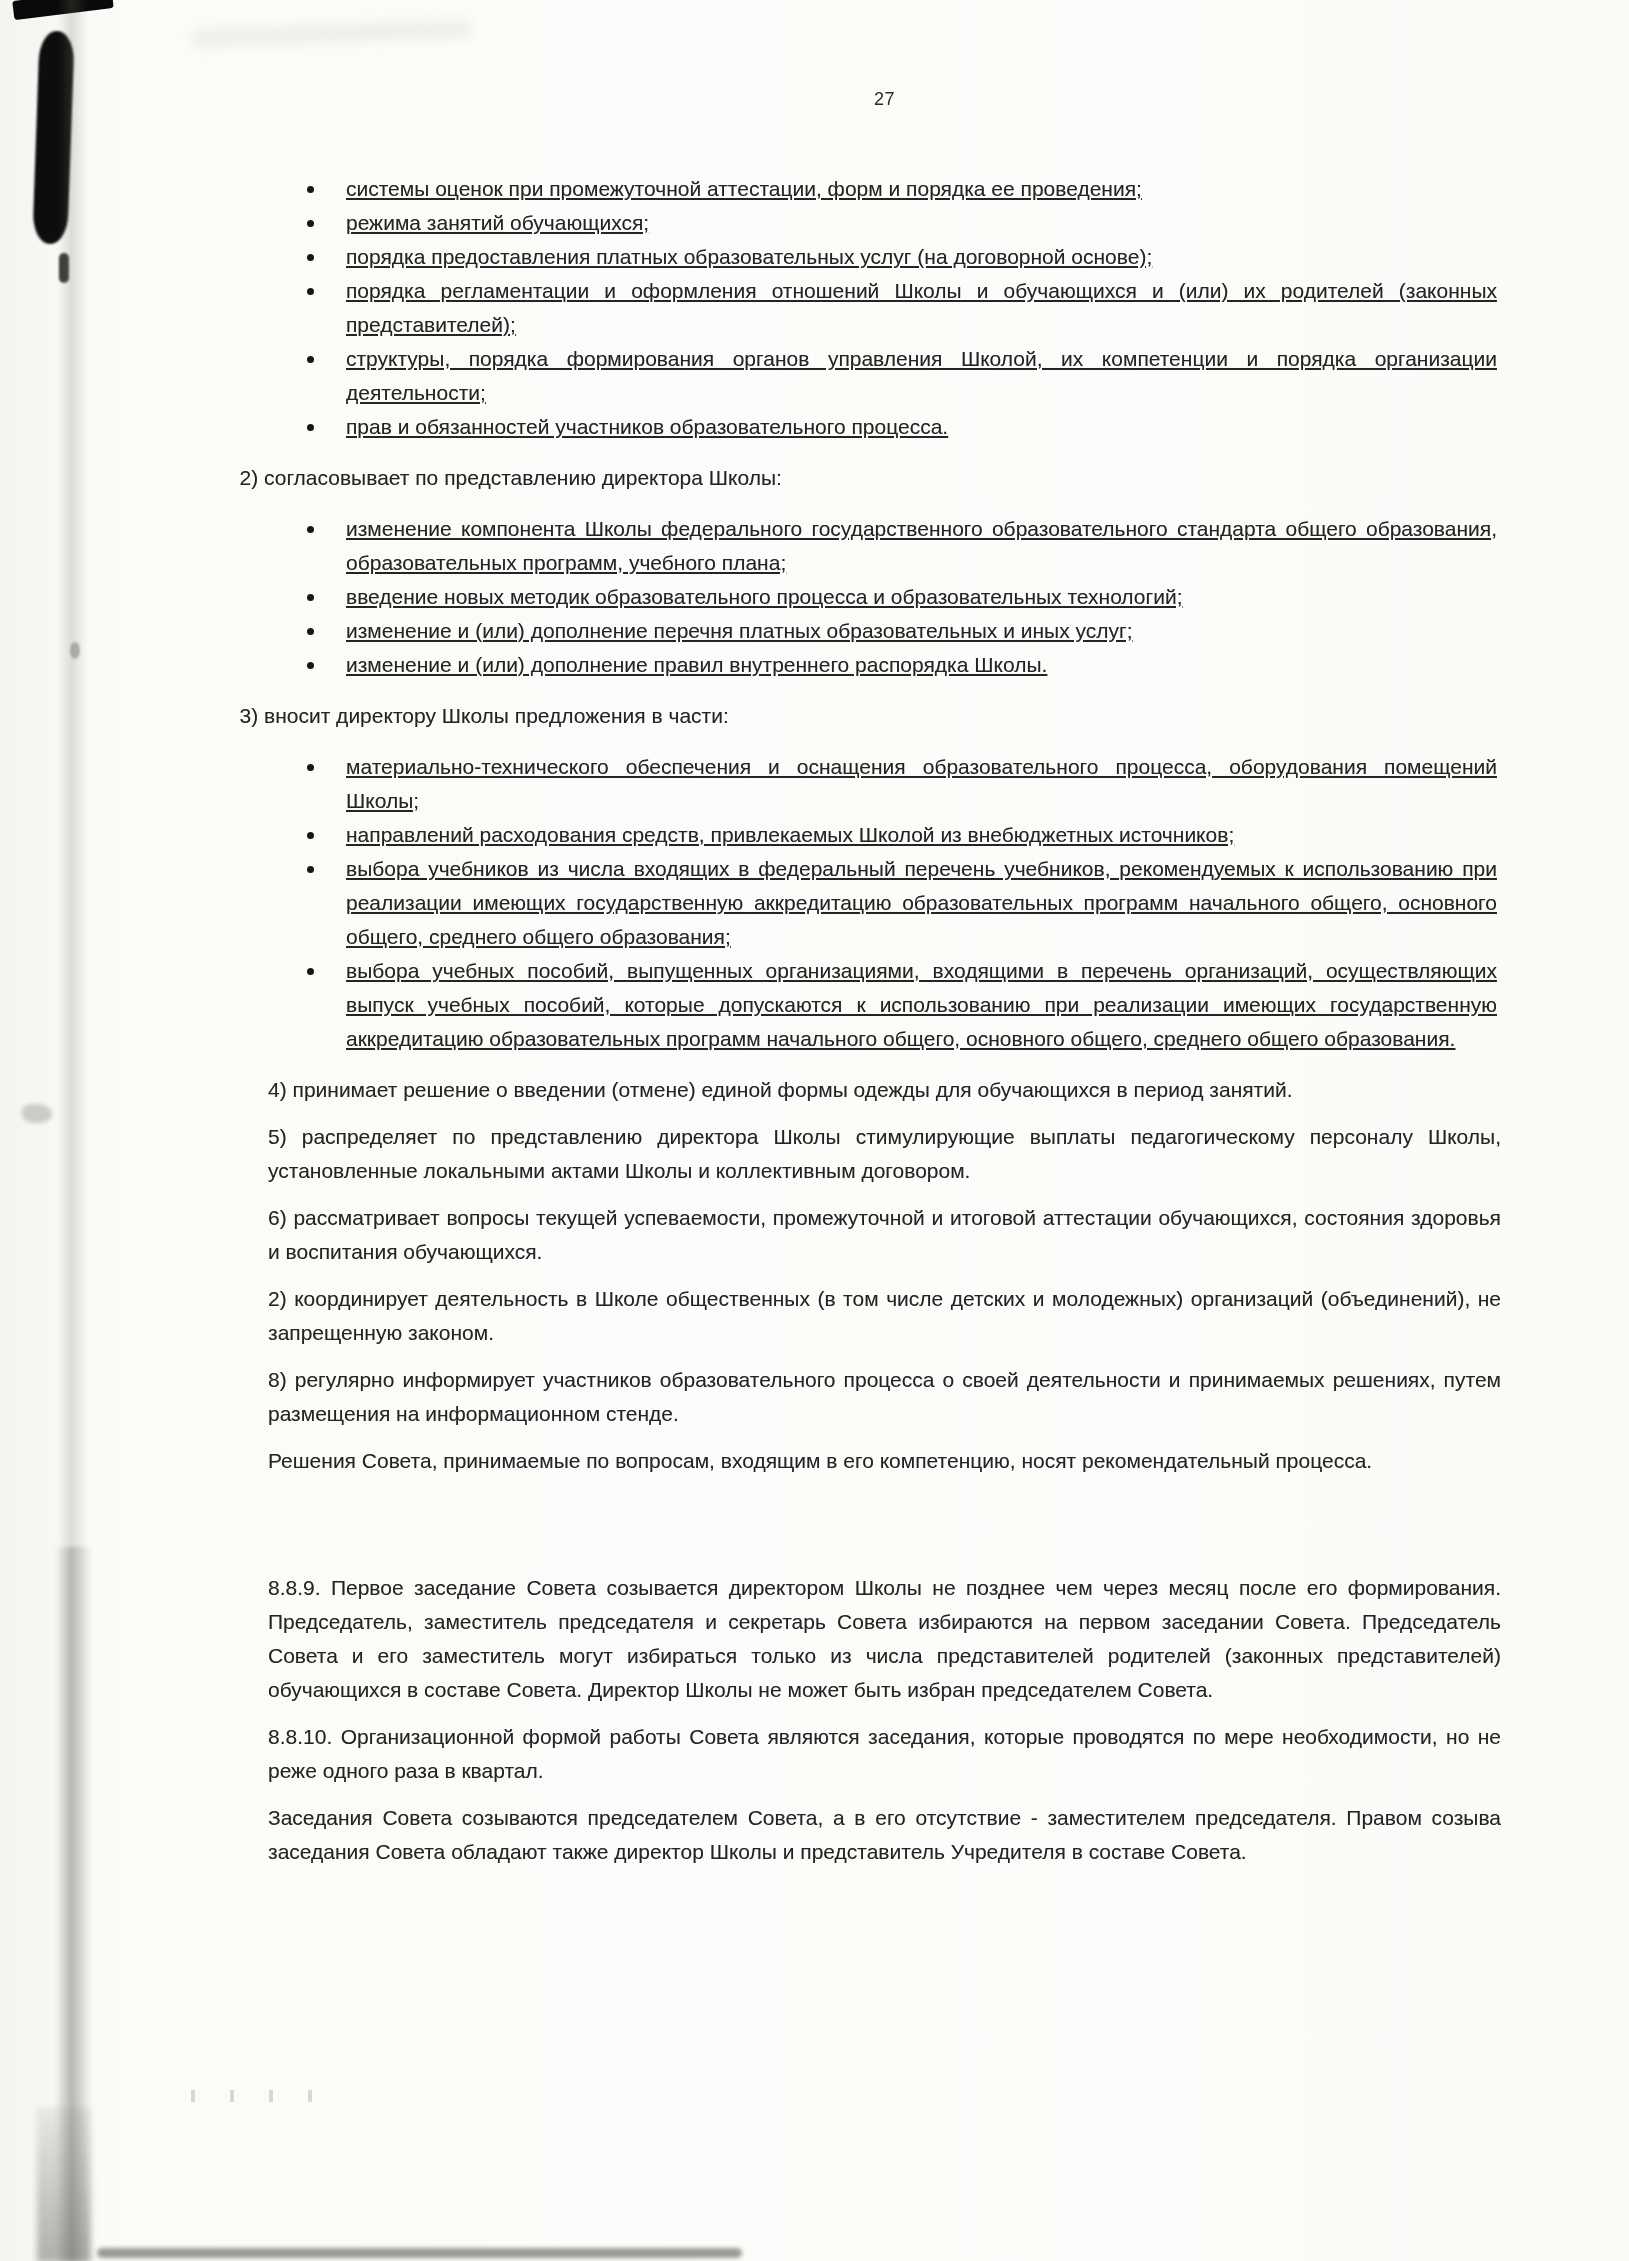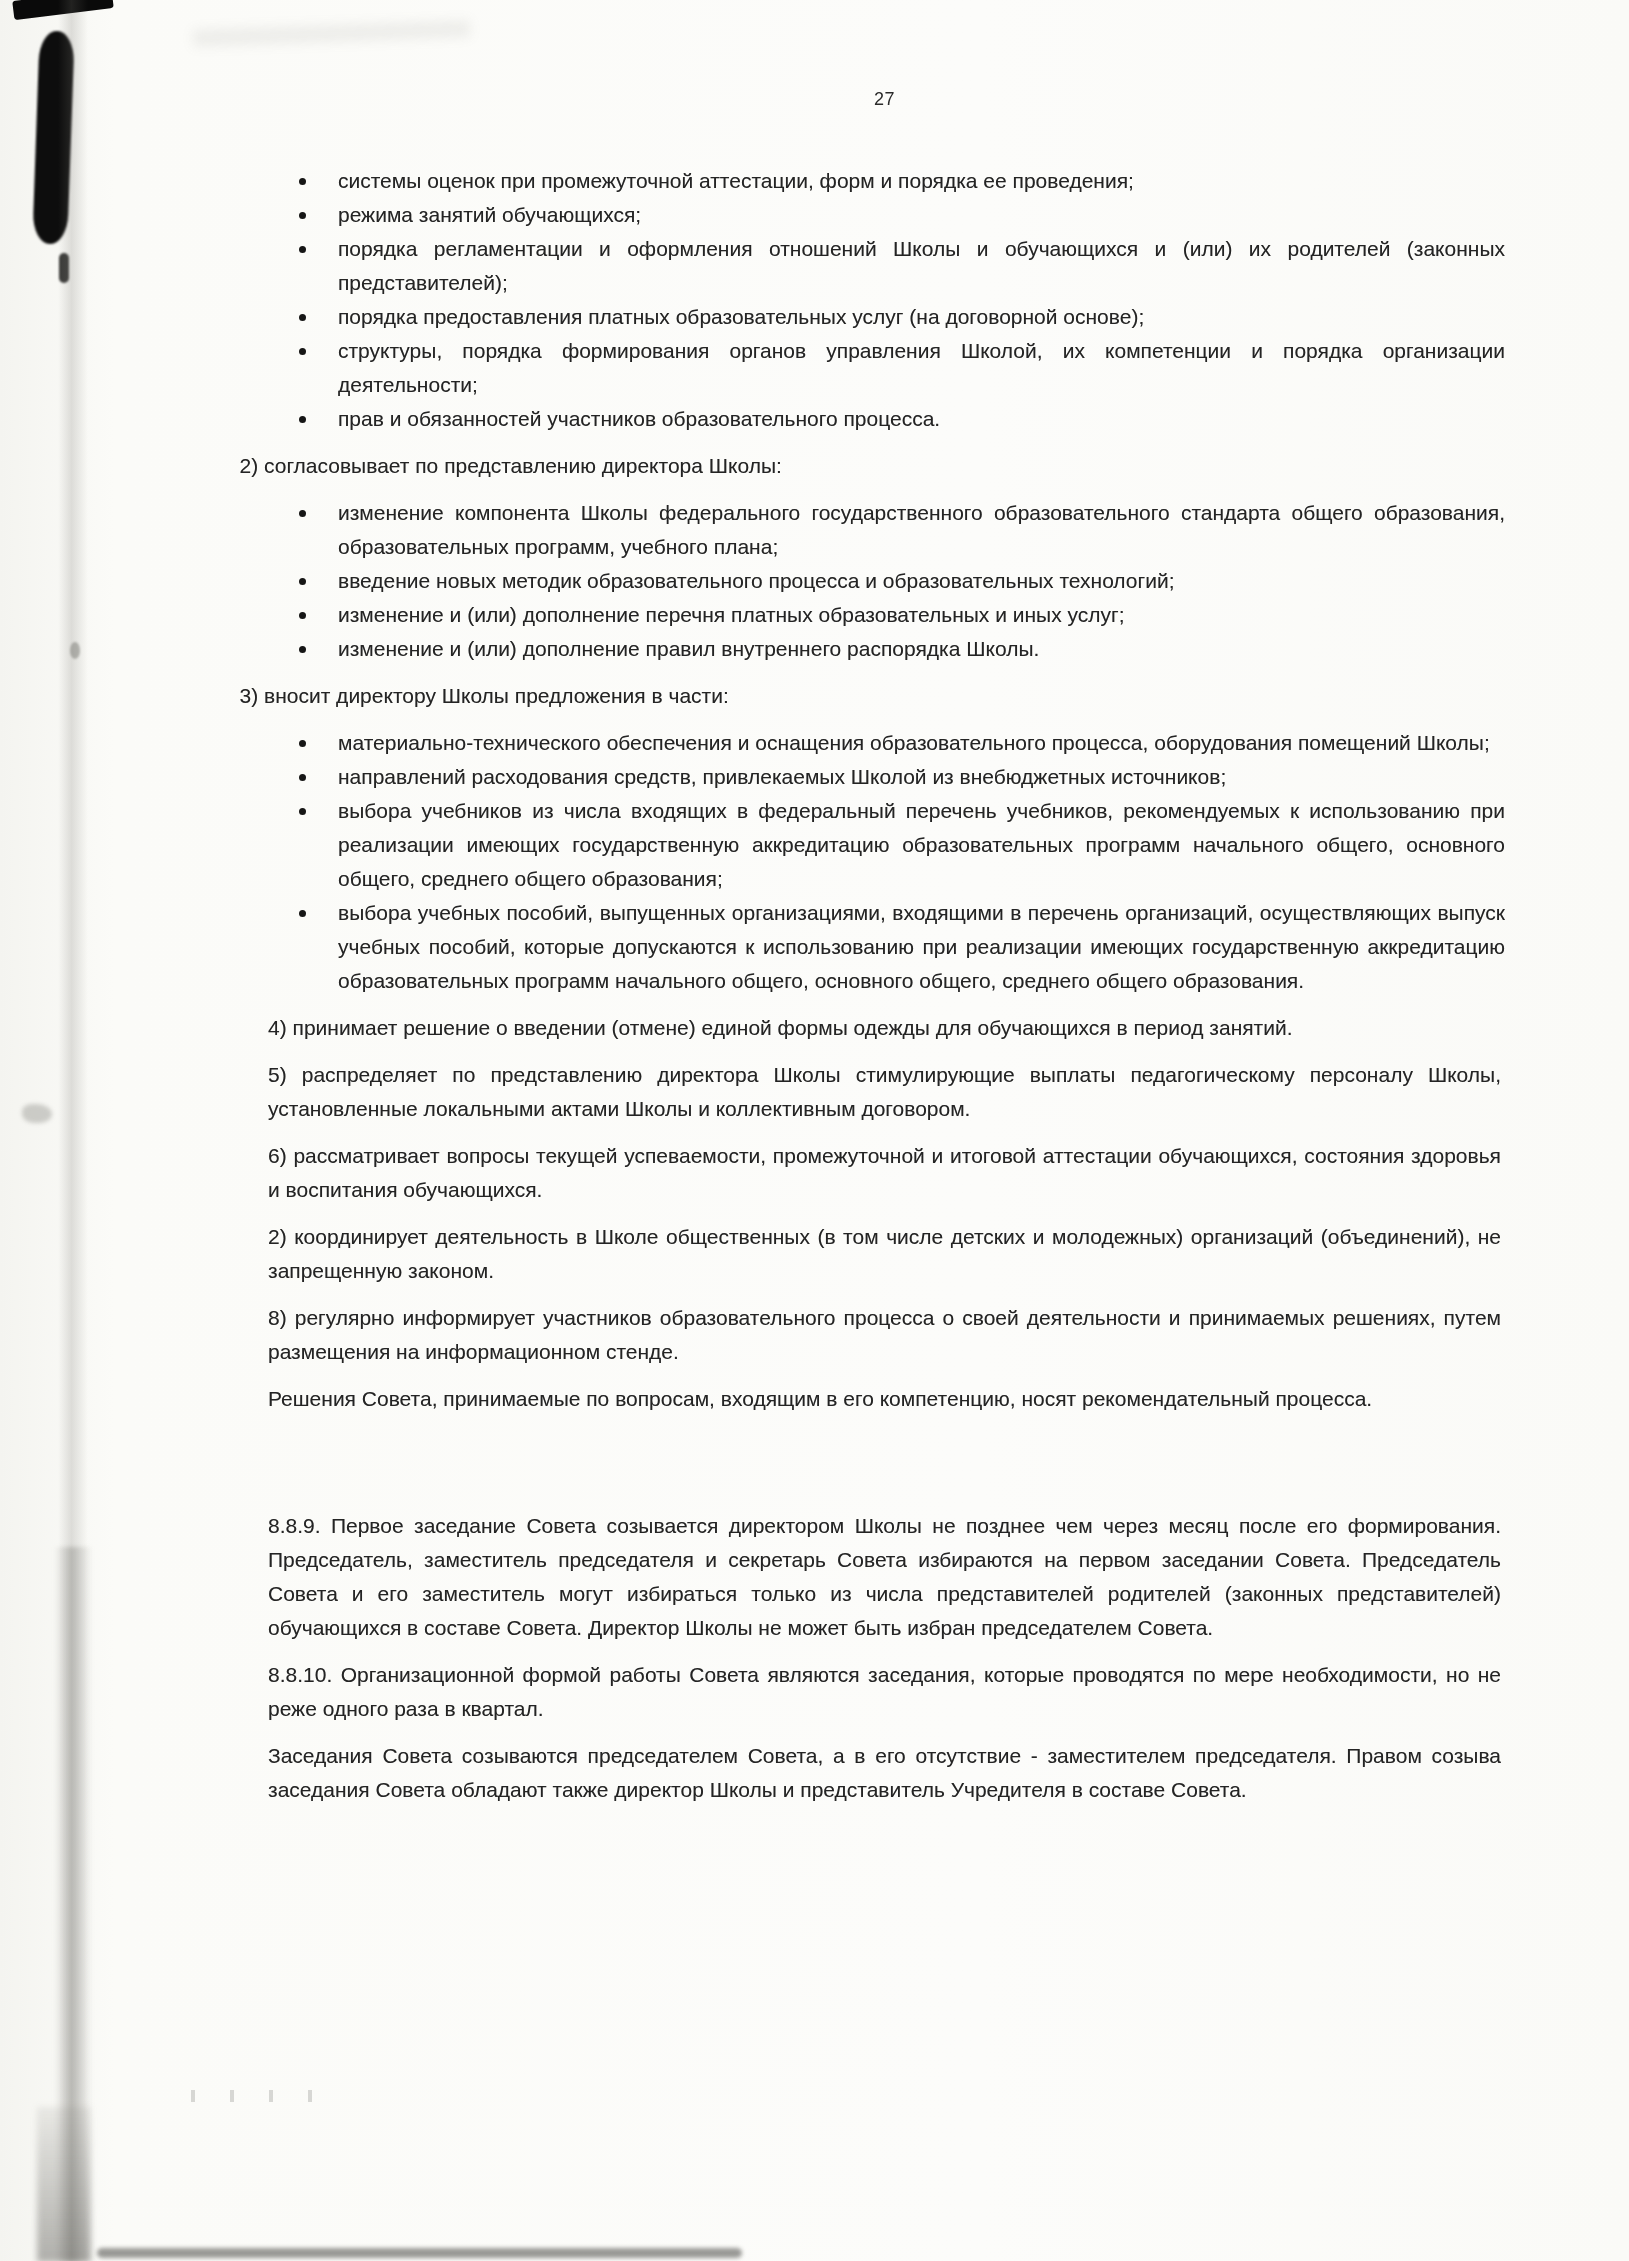--- a/index.html
+++ b/index.html
@@ -33,23 +33,24 @@
     left: 255px;
     width: 1259px;
     font-size: 21px;
     line-height: 34px;
     text-align: justify;
     color: #242424;
     text-shadow: 0 0 0.6px rgba(50,50,50,0.30);
   }
   .content p { margin: 13px; }
   ul.bullets {
-    margin: 9px;
+    margin: 17px;
     padding: 0;
     list-style: none;
+    text-decoration: underline;
   }
   ul.bullets li {
     position: relative;
     padding-left: 74px;
     text-align: justify;
   }
   ul.bullets li::before {
     content: "";
     position: absolute;
     left: 35px;
@@ -118,22 +119,22 @@
 
 <div class="page">
 
   <div class="page-number">27</div>
 
   <div class="content">
 
     <ul class="bullets">
       <li>системы оценок при промежуточной аттестации, форм и порядка ее проведения;</li>
       <li>режима занятий обучающихся;</li>
+      <li>порядка предоставления платных образовательных услуг (на договорной основе);</li>
       <li>порядка регламентации и оформления отношений Школы и обучающихся и (или) их родителей (законных представителей);</li>
-      <li>порядка предоставления платных образовательных услуг (на договорной основе);</li>
       <li>структуры, порядка формирования органов управления Школой, их компетенции и порядка организации деятельности;</li>
       <li>прав и обязанностей участников образовательного процесса.</li>
     </ul>
 
     <p class="intro">2) согласовывает по представлению директора Школы:</p>
 
     <ul class="bullets">
       <li>изменение компонента Школы федерального государственного образовательного стандарта общего образования, образовательных программ, учебного плана;</li>
       <li>введение новых методик образовательного процесса и образовательных технологий;</li>
       <li>изменение и (или) дополнение перечня платных образовательных и иных услуг;</li>

